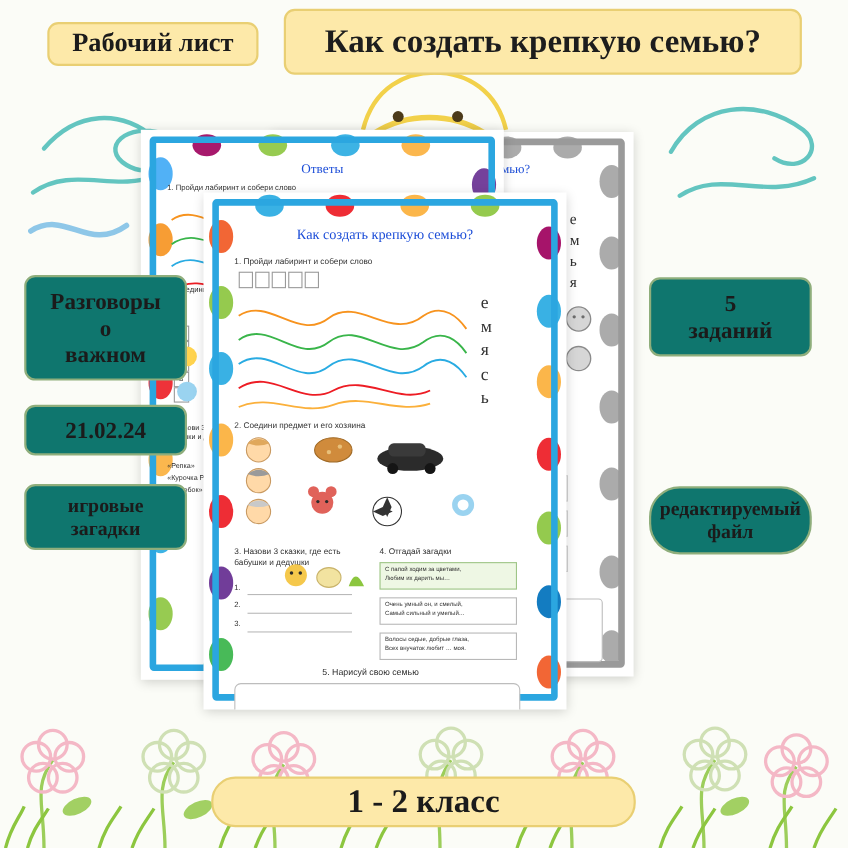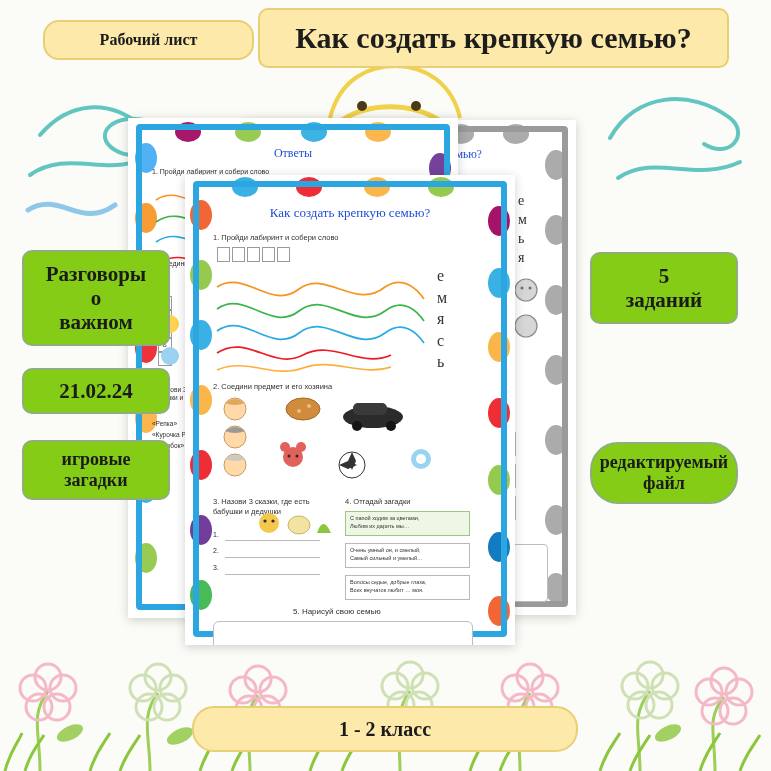--- a/index.html
+++ b/index.html
@@ -24,43 +24,43 @@
     position:absolute;
     border:2px solid #9ab98c;
     border-radius:10px;
     display:flex;align-items:center;justify-content:center;
     text-align:center;
     font-weight:bold;
     color:#1b1b1b;
     box-sizing:border-box;
     line-height:1.15;
   }
-  .badge.green{background:#84cc16;border-color:#8fae7c;}
+  .badge.green{background:#0f766e;border-color:#8fae7c;}
   .badge.yellow{background:#fde9a9;border-color:#e9cf73;}
 
-  #worksheet-badge{left:43px;top:20px;width:211px;height:40px;font-size:16px;
-     font-family:"Liberation Serif", serif;border-radius:16px;}
+  #worksheet-badge{left:43px;top:20px;width:192px;height:40px;font-size:24px;
+     font-family:"Liberation Serif", serif;}
   #title-badge{left:258px;top:8px;width:471px;height:60px;font-size:30px;
      font-family:"Liberation Serif", serif;color:#1d1d1d;}
 
   #left-badge-1{left:22px;top:250px;width:148px;height:96px;font-size:21px;
      font-family:"Liberation Serif", serif;}
   #left-badge-2{left:22px;top:368px;width:148px;height:46px;font-size:21px;
      font-family:"Liberation Serif", serif;}
   #left-badge-3{left:22px;top:440px;width:148px;height:60px;font-size:18px;
      font-family:"Liberation Serif", serif;}
 
   #right-badge-1{left:590px;top:252px;width:148px;height:72px;font-size:21px;
      font-family:"Liberation Serif", serif;}
   #right-badge-2{left:590px;top:340px;width:148px;height:88px;font-size:21px;
      font-family:"Liberation Serif", serif;}
   #right-badge-3{left:590px;top:442px;width:148px;height:62px;font-size:18px;
      font-family:"Liberation Serif", serif;}
 
-  #bottom-badge{left:192px;top:706px;width:386px;height:46px;font-size:20px;
+  #bottom-badge{left:192px;top:706px;width:386px;height:46px;font-size:30px;
      font-family:"Liberation Serif", serif;border-radius:22px;}
 
   
   .sheet{
     position:absolute;background:#ffffff;
     box-shadow:0 2px 10px rgba(0,0,0,.18);
     overflow:hidden;
   }
   #sheet-back{left:246px;top:120px;width:330px;height:495px;}
   #sheet-mid{left:128px;top:118px;width:330px;height:500px;}

